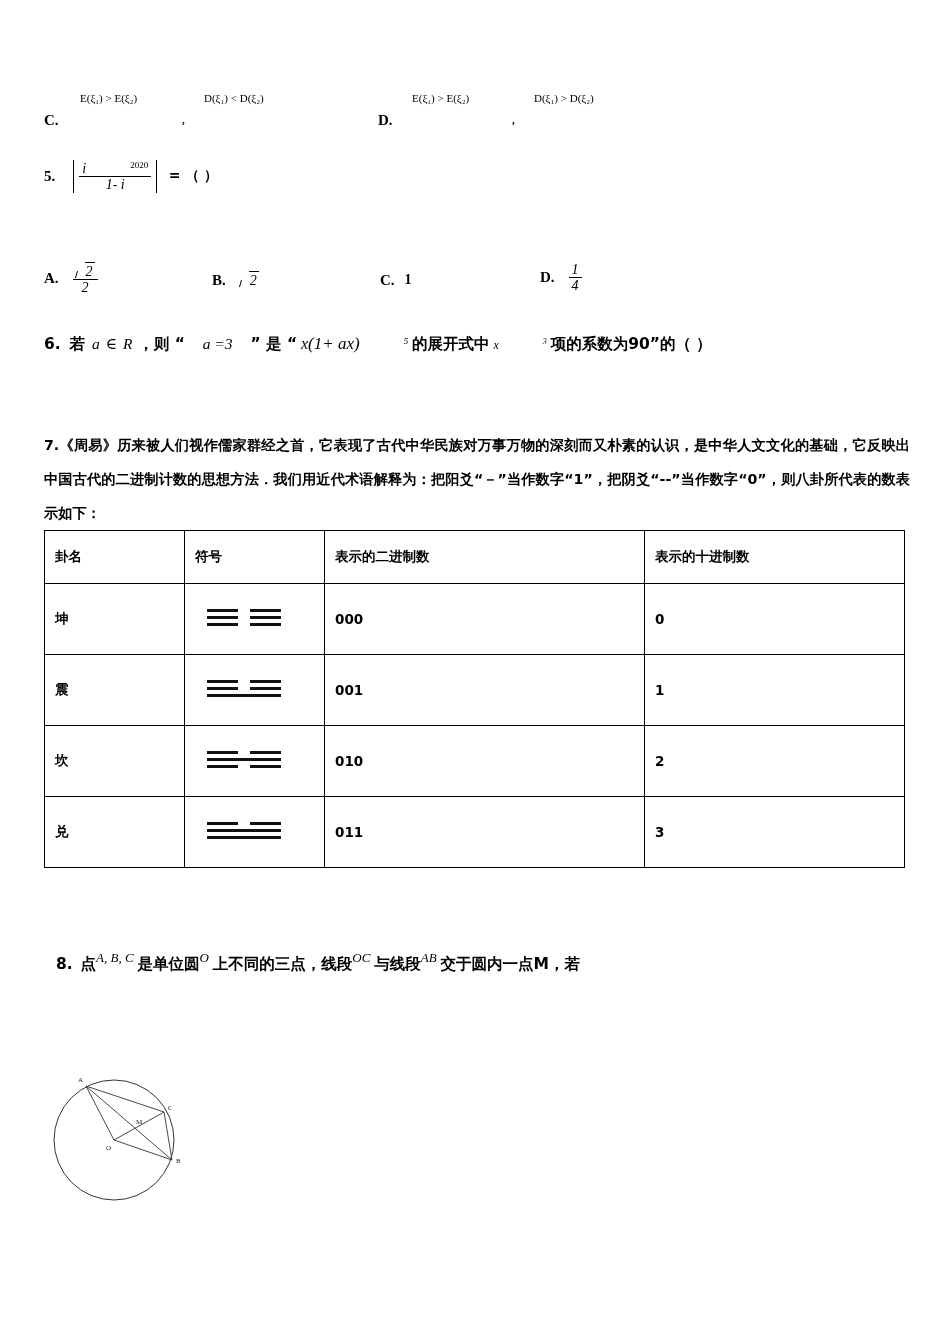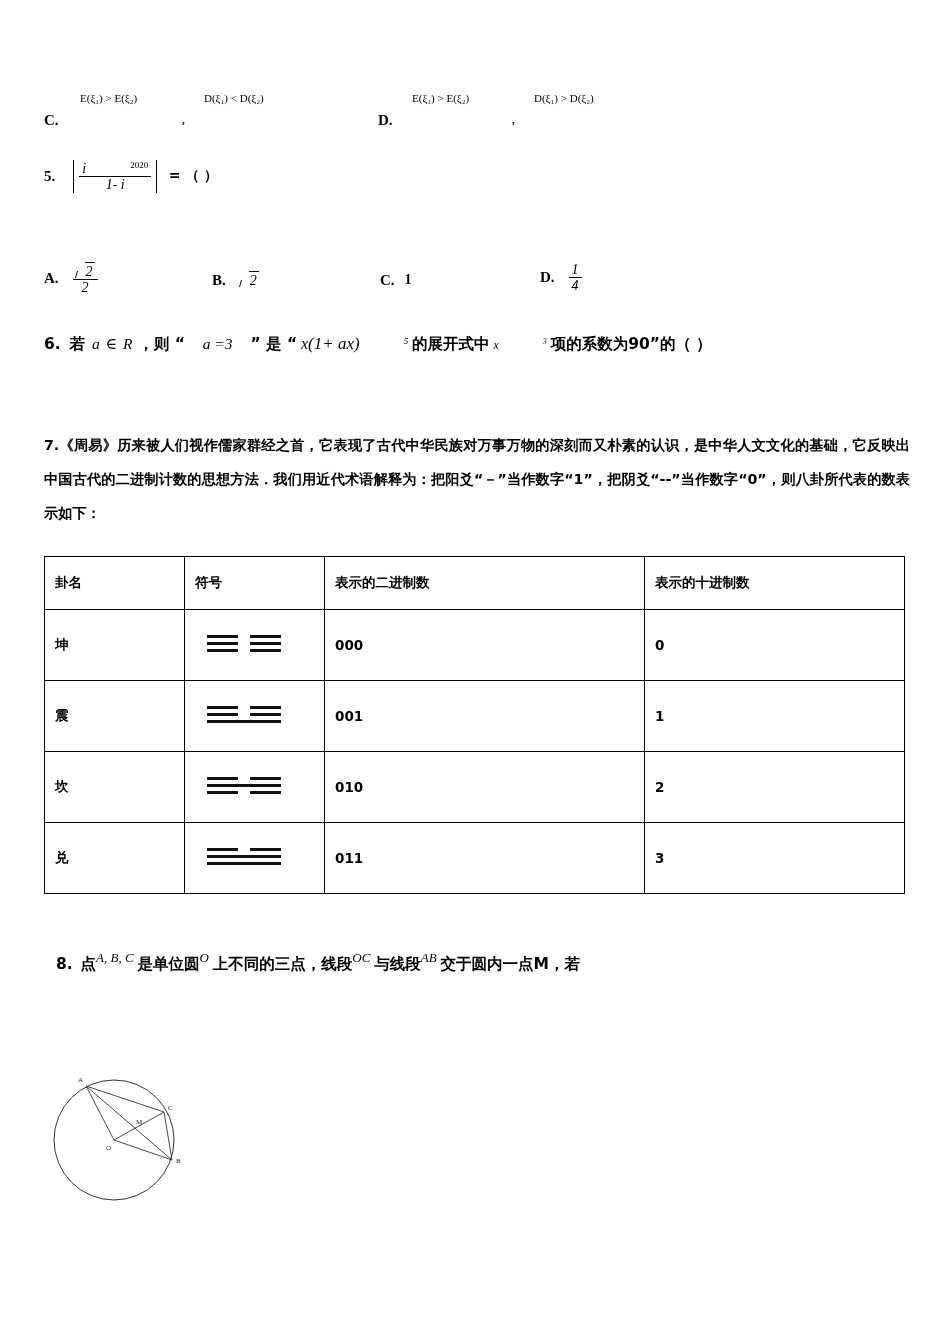--- a/index.html
+++ b/index.html
@@ -79,21 +79,21 @@
   #q6opts .cnb { font-family: "DejaVu Sans", sans-serif; font-weight: bold; }
   #q6opts .sp1 { display: inline-block; width: 14px; }
   #q6opts .sp2 { display: inline-block; width: 60px; }
 
   
   #q7p { top: 428px; left: 44px; width: 866px; font-family: "DejaVu Sans", sans-serif;
          font-weight: bold; font-size: 14.2px; line-height: 34px; text-align: justify; }
 
   
   #tbl { top: 530px; left: 44px; width: 860px; border-collapse: collapse; }
-  #tbl table { border-collapse: collapse; width: 860px; table-layout: fixed; margin-top: 26px; }
+  #tbl table { border-collapse: collapse; width: 860px; table-layout: fixed; }
   #tbl td, #tbl th {
     border: 1px solid #000;
     padding: 8px 10px;
     font-family: "DejaVu Sans", sans-serif;
     font-weight: bold;
     font-size: 13.5px;
     text-align: left;
     vertical-align: middle;
   }
   #tbl th { height: 36px; }

